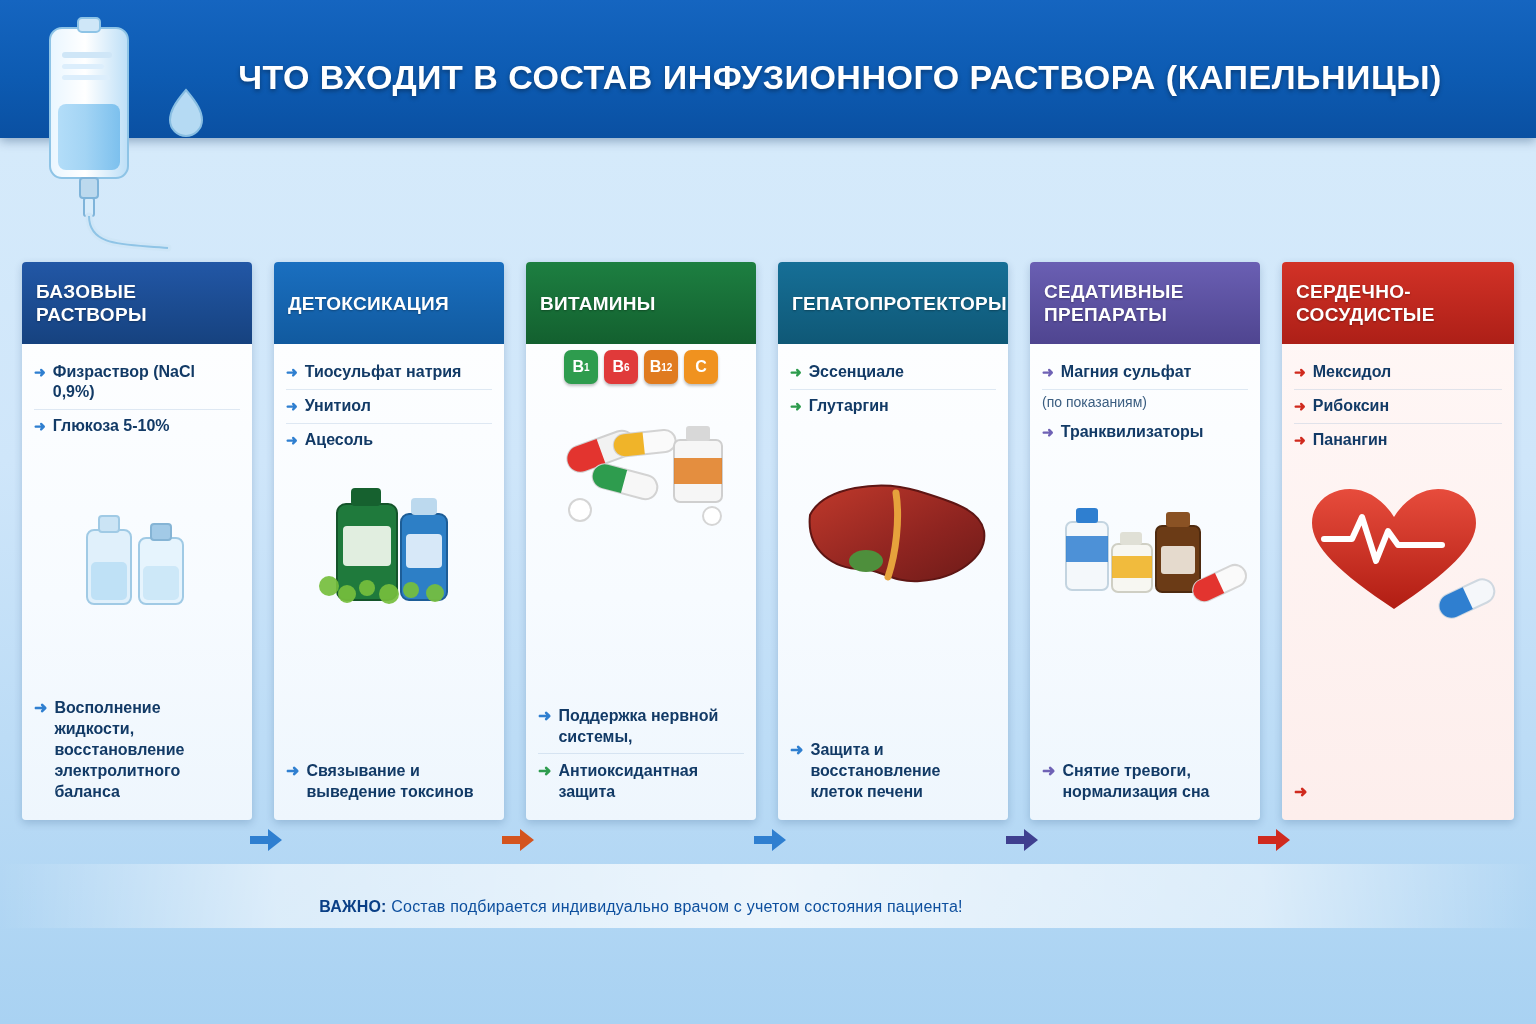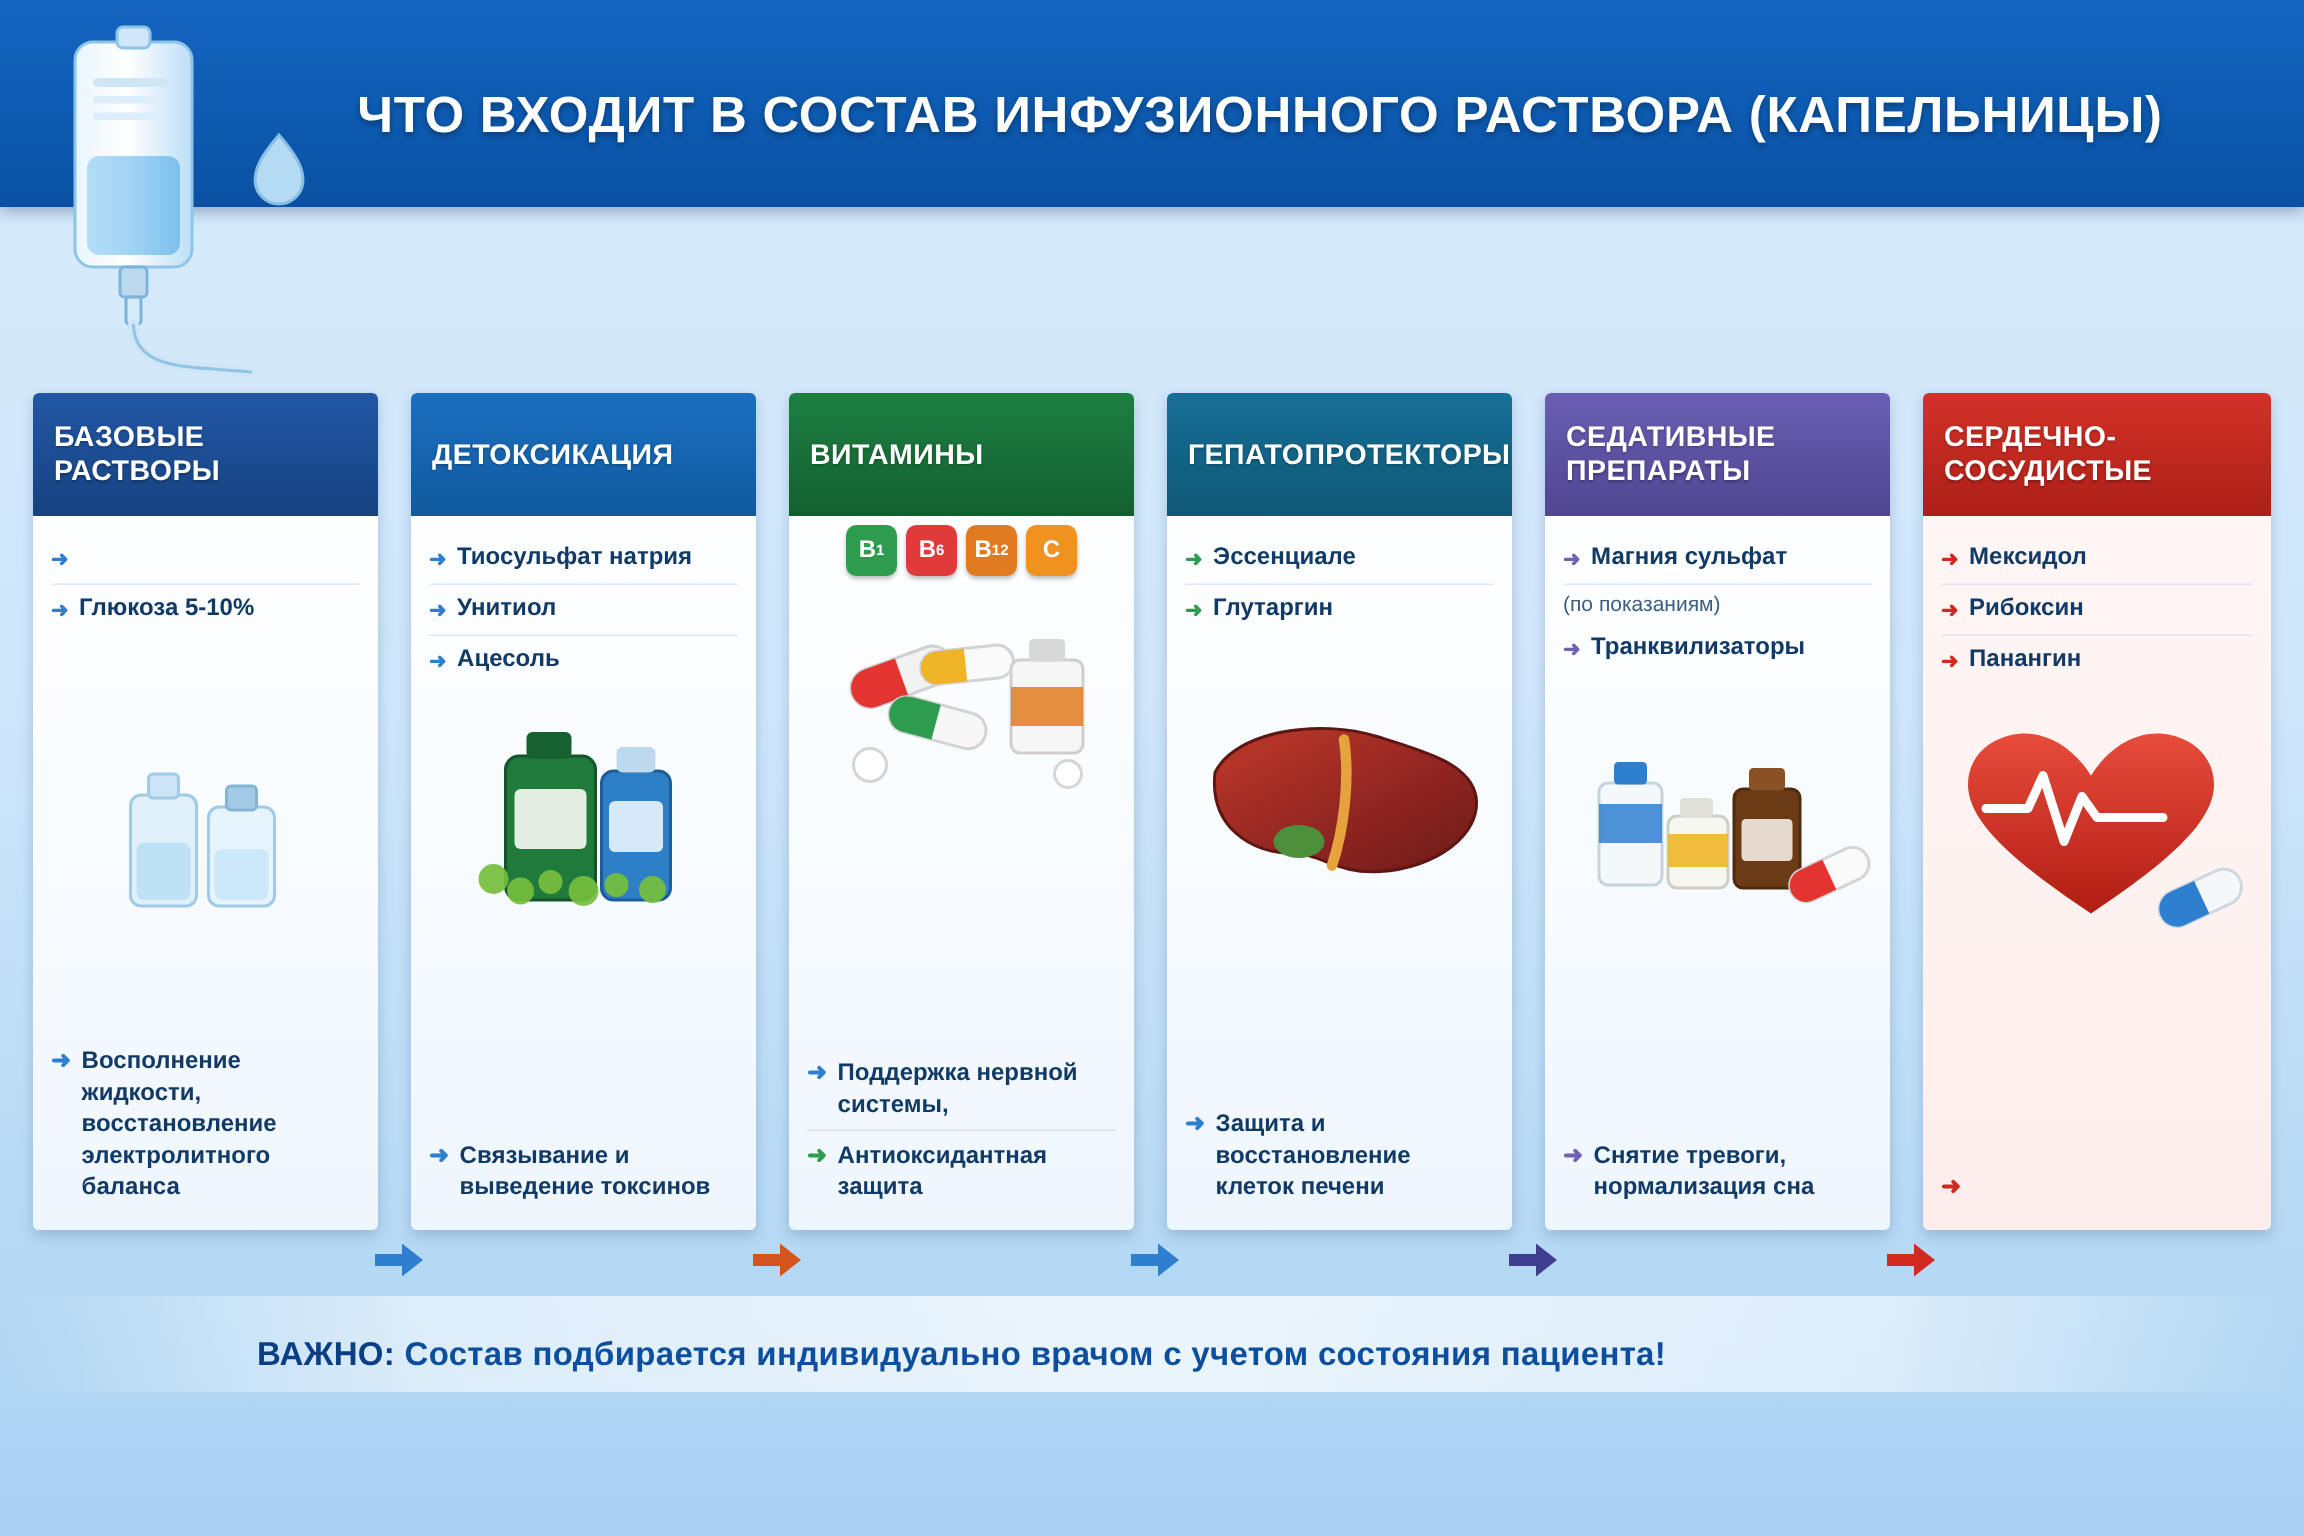--- a/index.html
+++ b/index.html
@@ -63,21 +63,21 @@
   .art{position:absolute;left:0;width:100%;text-align:center;}
   
   .conn{position:absolute;top:565px;height:26px;}
   
   .footer-band{
     position:absolute;left:0;bottom:96px;width:1536px;height:64px;
     background:linear-gradient(90deg,rgba(255,255,255,0) 0%,rgba(255,255,255,.55) 18%,rgba(255,255,255,.75) 50%,rgba(255,255,255,.55) 82%,rgba(255,255,255,0) 100%);
   }
   .footer-text{
     position:absolute;left:0;bottom:108px;width:1282px;text-align:center;
-    color:#0d4f9e;font-size:22px;font-weight:bold;letter-spacing:.2px;
+    color:#0d4f9e;font-size:16px;font-weight:normal;letter-spacing:.2px;
   }
   .footer-text b{color:#0a3f86;}
   .vit-badges{display:flex;gap:6px;justify-content:center;padding:6px 0 2px 0;}
   .vb{
     width:34px;height:34px;border-radius:7px;color:#fff;font-size:16px;font-weight:bold;
     display:flex;align-items:center;justify-content:center;box-shadow:0 2px 3px rgba(0,0,0,.25);
   }
   .vb sub{font-size:10px;}
 </style>
 </head>
@@ -116,20 +116,21 @@
 
 <div class="board">
 
   <div class="col" style="left:0px;">
     <div class="col-head" style="background:linear-gradient(180deg,#2257a6,#16427f);">
       <span>БАЗОВЫЕ РАСТВОРЫ</span>
     </div>
     <div class="items">
       <div class="item">
         <span class="arw" style="color:#2f7fd0">➜</span>
+        <span>Физраствор (NaCl 0,9%)</span>
       </div>
       <div class="item">
         <span class="arw" style="color:#2f7fd0">➜</span>
         <span>Глюкоза 5-10%</span>
       </div>
     </div>
     <div class="art" style="top:230px;">
       <svg width="180" height="130" viewBox="0 0 180 130">
         <g opacity=".95">
           <rect x="40" y="38" width="44" height="74" rx="7" fill="#dff0fb" stroke="#9cc8e4" stroke-width="2"></rect>

